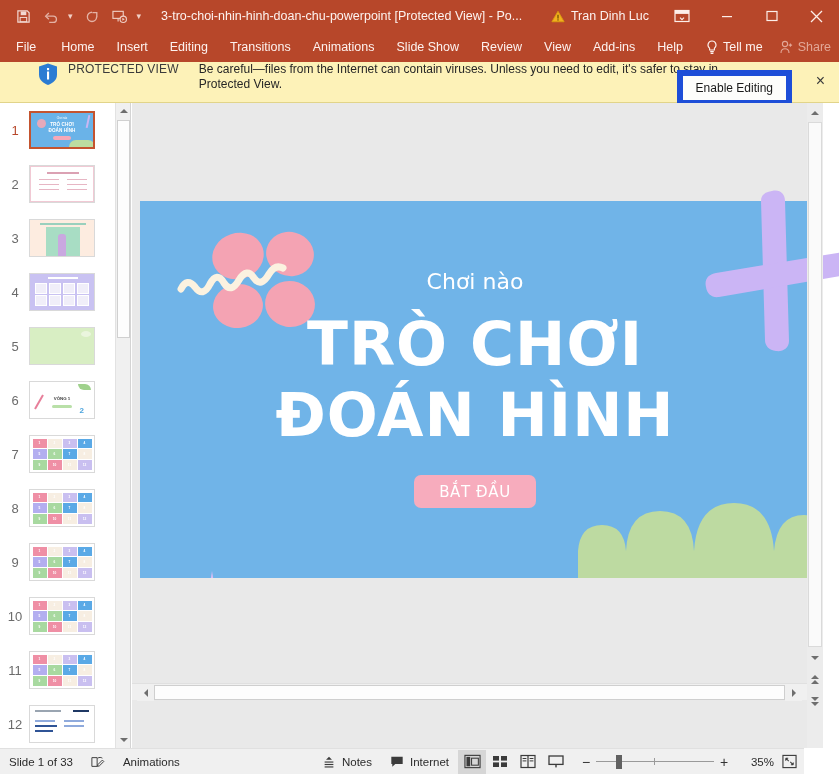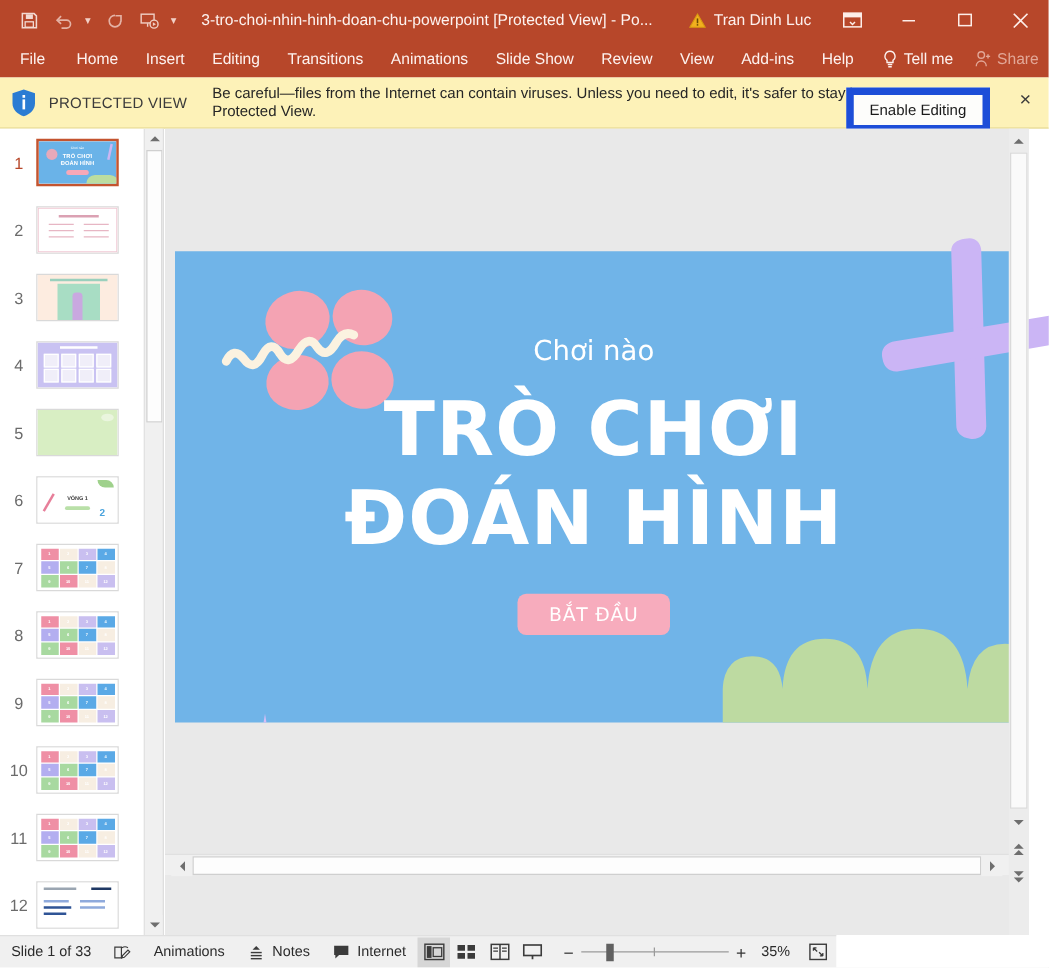--- a/index.html
+++ b/index.html
@@ -53,21 +53,21 @@
   .tab-share {
     display: flex; align-items: center; gap: 5px; color: #e2a797; font-size: 12.5px;
     position: absolute; right: 8px;
   }
   .bulb { width: 12px; height: 15px; display: block; }
 
   
   .pvbar {
     position: absolute; top: 62px; left: 0; width: 839px; height: 41px;
     background: #fdf2b8; border-bottom: 1px solid #e1d48a;
-    display: flex; align-items: center;
+    display: flex; align-items: flex-start; padding-left: 29px;
   }
   .pv-shield { margin-left: 8px; width: 22px; height: 24px; display: block; flex: none; }
   .pv-label { font-size: 12px; color: #3b3b3b; margin-left: 9px; letter-spacing: .2px; white-space: nowrap; }
   .pv-msg { font-size: 12px; color: #262626; margin-left: 20px; line-height: 15px; max-width: 530px; }
   .pv-btn {
     position: absolute; right: 47px; top: 8px;
     background: #fdfdfb; border: 6px solid #1d4ed8; color: #1a1a1a;
     font-size: 12px; padding: 5px 13px; white-space: nowrap; cursor: pointer;
     font-family: "Liberation Sans", sans-serif;
   }
@@ -234,37 +234,37 @@
     position: absolute; left: 1px; top: 19px; width: 14px; height: 525px;
     background: #fafafa; border: 1px solid #dadada;
   }
   .vscroll .dn { top: 546px; }
   .vscroll .prev { top: 568px; }
   .vscroll .next { top: 590px; }
   .dbl { display: flex; flex-direction: column; gap: 1px; }
 
   
   .statusbar {
-    position: absolute; left: 0; bottom: 0; width: 669px; height: 26px;
+    position: absolute; left: 0; bottom: 0; width: 804px; height: 26px;
     background: #f0f0f0; border-top: 1px solid #e0e0e0;
     display: flex; align-items: center; font-size: 11.5px; color: #2b2b2b;
   }
   .sb-item { display: flex; align-items: center; gap: 6px; padding: 0 9px; height: 26px; white-space: nowrap; }
   .sb-spacer { flex: 1; }
   .viewbtn {
     width: 28px; height: 24px; display: flex; align-items: center; justify-content: center;
   }
   .viewbtn.sel { background: #d6d6d6; }
   .zoomrow { display: flex; align-items: center; gap: 0; padding: 0 6px; }
   .zoom-minus, .zoom-plus { width: 20px; text-align: center; font-size: 14px; color: #333; }
   .ztrack { position: relative; width: 118px; height: 14px; }
   .ztrack .line { position: absolute; left: 0; right: 0; top: 6px; height: 1px; background: #9a9a9a; }
   .ztrack .mid { position: absolute; left: 58px; top: 3px; width: 1px; height: 7px; background: #9a9a9a; }
   .ztrack .knob { position: absolute; left: 20px; top: 0; width: 6px; height: 14px; background: #616161; }
-  .zpct { width: 34px; font-size: 11.5px; }
+  .zpct { width: 34px; text-align: right; font-size: 11.5px; }
   .fitbtn { width: 30px; display: flex; align-items: center; justify-content: center; }
 </style>
 </head>
 <body>
 
 <div id="app">
 
   <div class="titlebar">
     <div class="qat">
       <div class="qat-btn">

